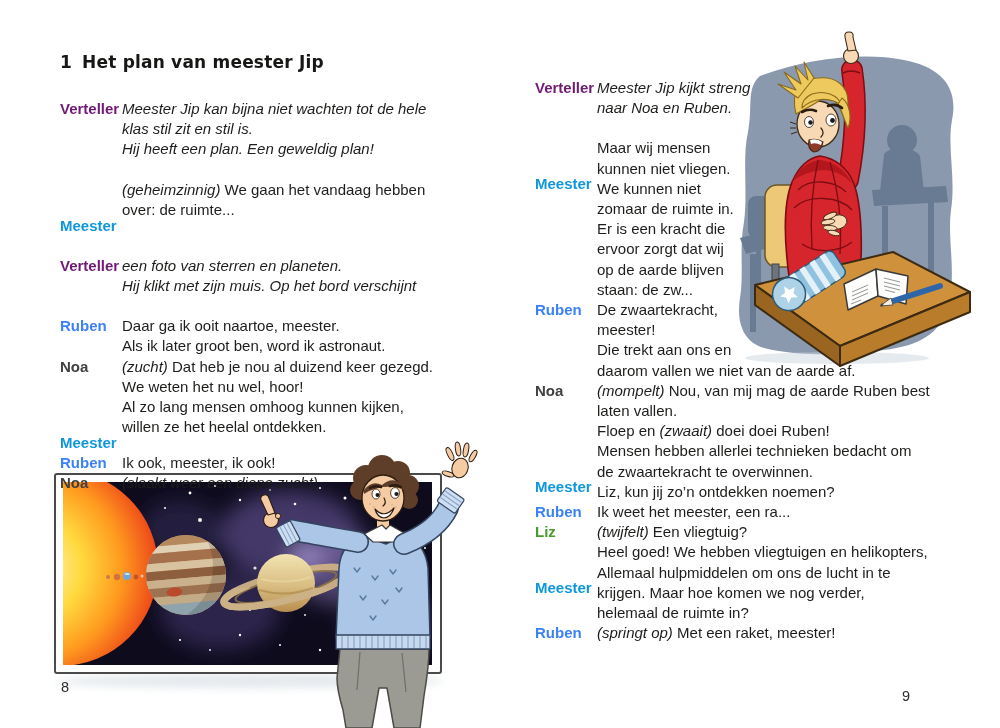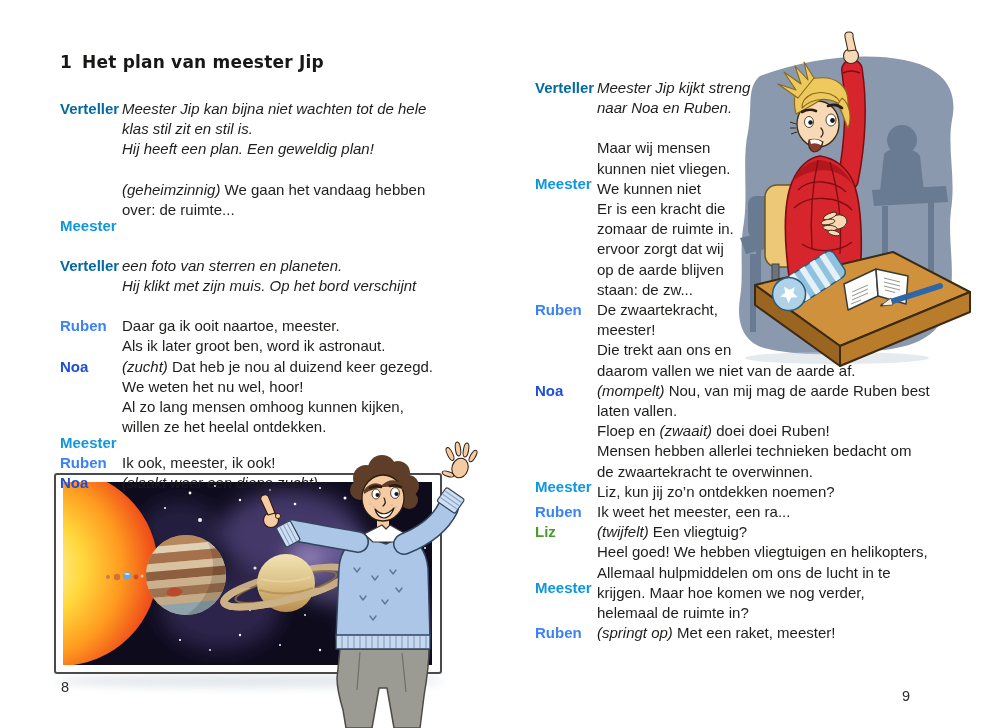--- a/index.html
+++ b/index.html
@@ -9,24 +9,24 @@
          font-family:"DejaVu Sans",sans-serif;font-size:17px;font-weight:bold;letter-spacing:.2px;color:#171715;}
   .dlg{position:absolute;font-size:15px;line-height:20.2px;z-index:2;}
   .dlg-left{left:60px;top:99px;width:435px;}
   .dlg-right{left:535px;top:78px;width:445px;}
   .entry{display:flex;align-items:flex-start;}
   .entry.gap{margin-bottom:20px;}
   .spk{flex:0 0 62px;font-weight:bold;white-space:nowrap;}
   .txt{flex:1;}
   .ln{white-space:nowrap;}
   .ln em{font-style:italic;}
-  .c-verteller{color:#0369a1;}
+  .c-verteller{color:#701a75;}
   .c-meester{color:#0f97dc;margin-top:36px;}
   .c-ruben{color:#3b82f6;}
-  .c-noa{color:#1d4ed8;}
+  .c-noa{color:#404040;}
   .c-liz{color:#4a9a2e;}
   .pagenum{position:absolute;font-size:14.5px;color:#2a2a28;z-index:3;}
   .pn-left{left:61px;top:679px;}
   .pn-right{left:902px;top:688px;}
   .illus{position:absolute;z-index:1;}
   .illus-left{left:40px;top:438px;width:492px;height:290px;}
   .illus-right{left:652px;top:28px;width:332px;height:372px;}
 </style>
 </head>
 <body>
@@ -318,22 +318,22 @@
         <div class="ln"><span></span><em>Meester Jip kijkt streng</em><span></span></div>
         <div class="ln"><span></span><em>naar Noa en Ruben.</em><span></span></div>
       </div>
     </div>
     <div class="entry">
       <span class="spk c-meester">Meester</span>
       <div class="txt">
         <div class="ln"><span>Maar wij mensen</span><em></em><span></span></div>
         <div class="ln"><span>kunnen niet vliegen.</span><em></em><span></span></div>
         <div class="ln"><span>We kunnen niet</span><em></em><span></span></div>
+        <div class="ln"><span>zomaar de ruimte in.</span><em></em><span></span></div>
         <div class="ln"><span>Er is een kracht die</span><em></em><span></span></div>
-        <div class="ln"><span>zomaar de ruimte in.</span><em></em><span></span></div>
         <div class="ln"><span>ervoor zorgt dat wij</span><em></em><span></span></div>
         <div class="ln"><span>op de aarde blijven</span><em></em><span></span></div>
         <div class="ln"><span>staan: de zw...</span><em></em><span></span></div>
       </div>
     </div>
     <div class="entry">
       <span class="spk c-ruben">Ruben</span>
       <div class="txt">
         <div class="ln"><span>De zwaartekracht,</span><em></em><span></span></div>
         <div class="ln"><span>meester!</span><em></em><span></span></div>

